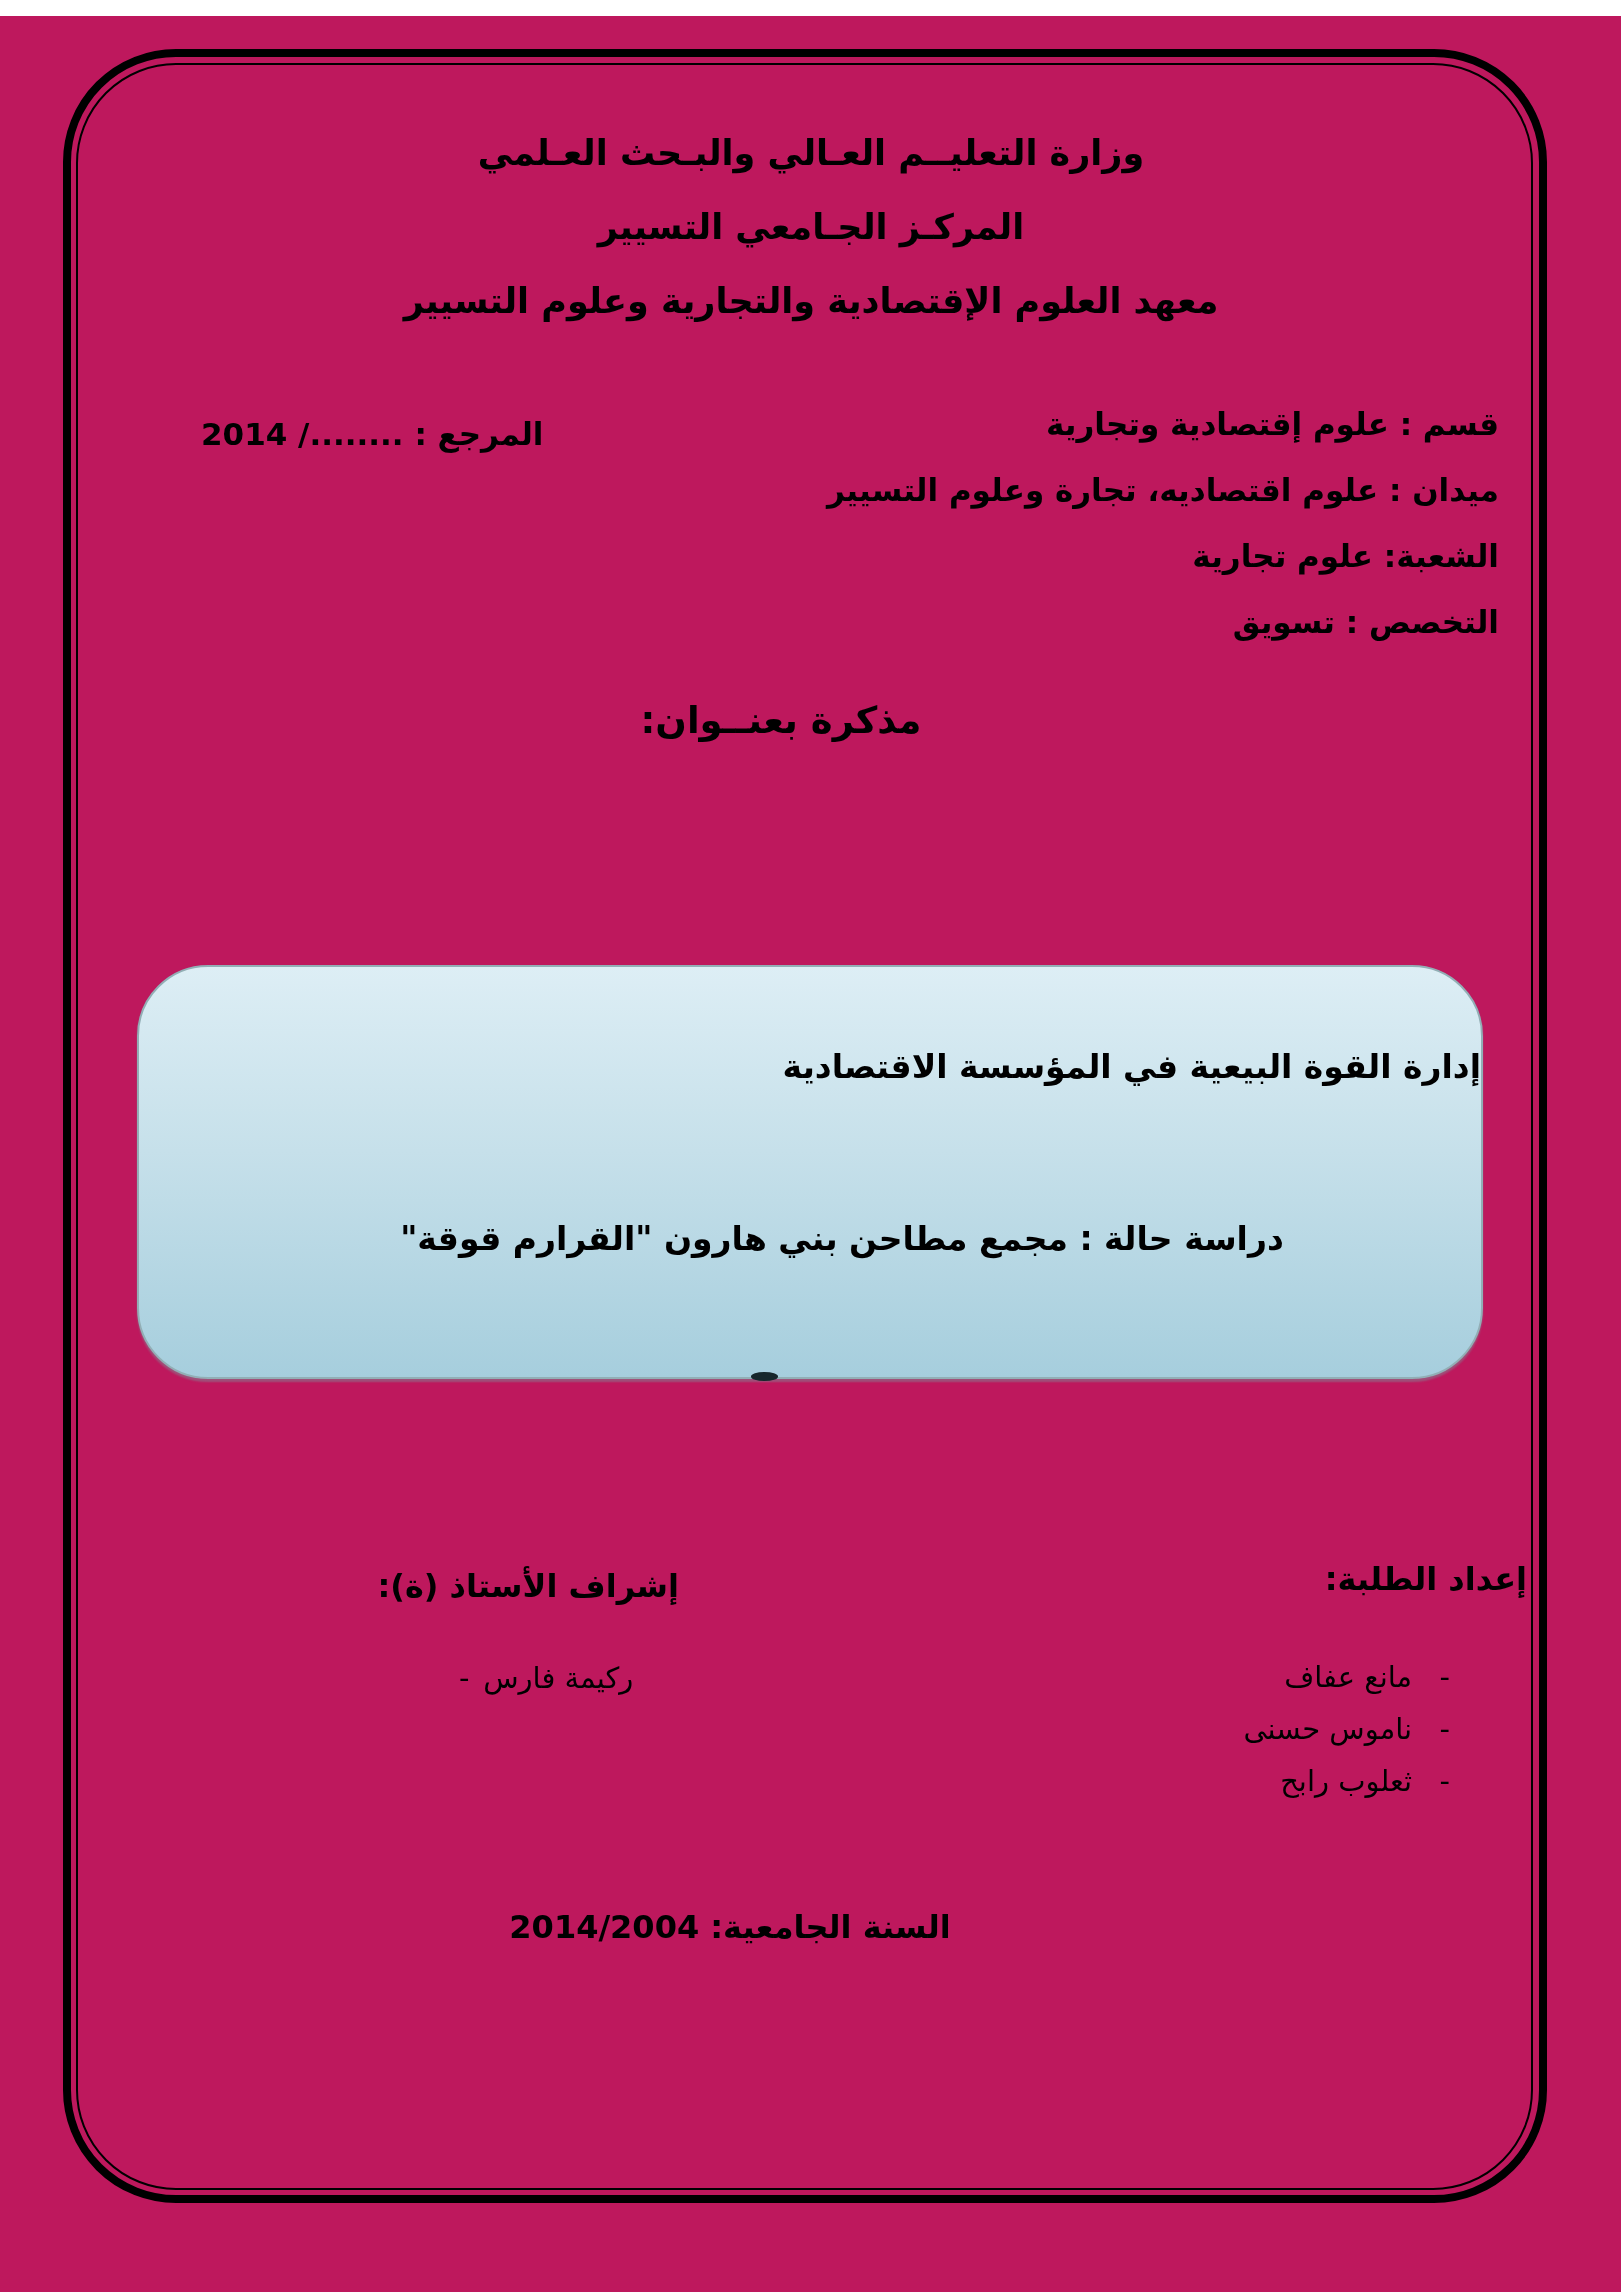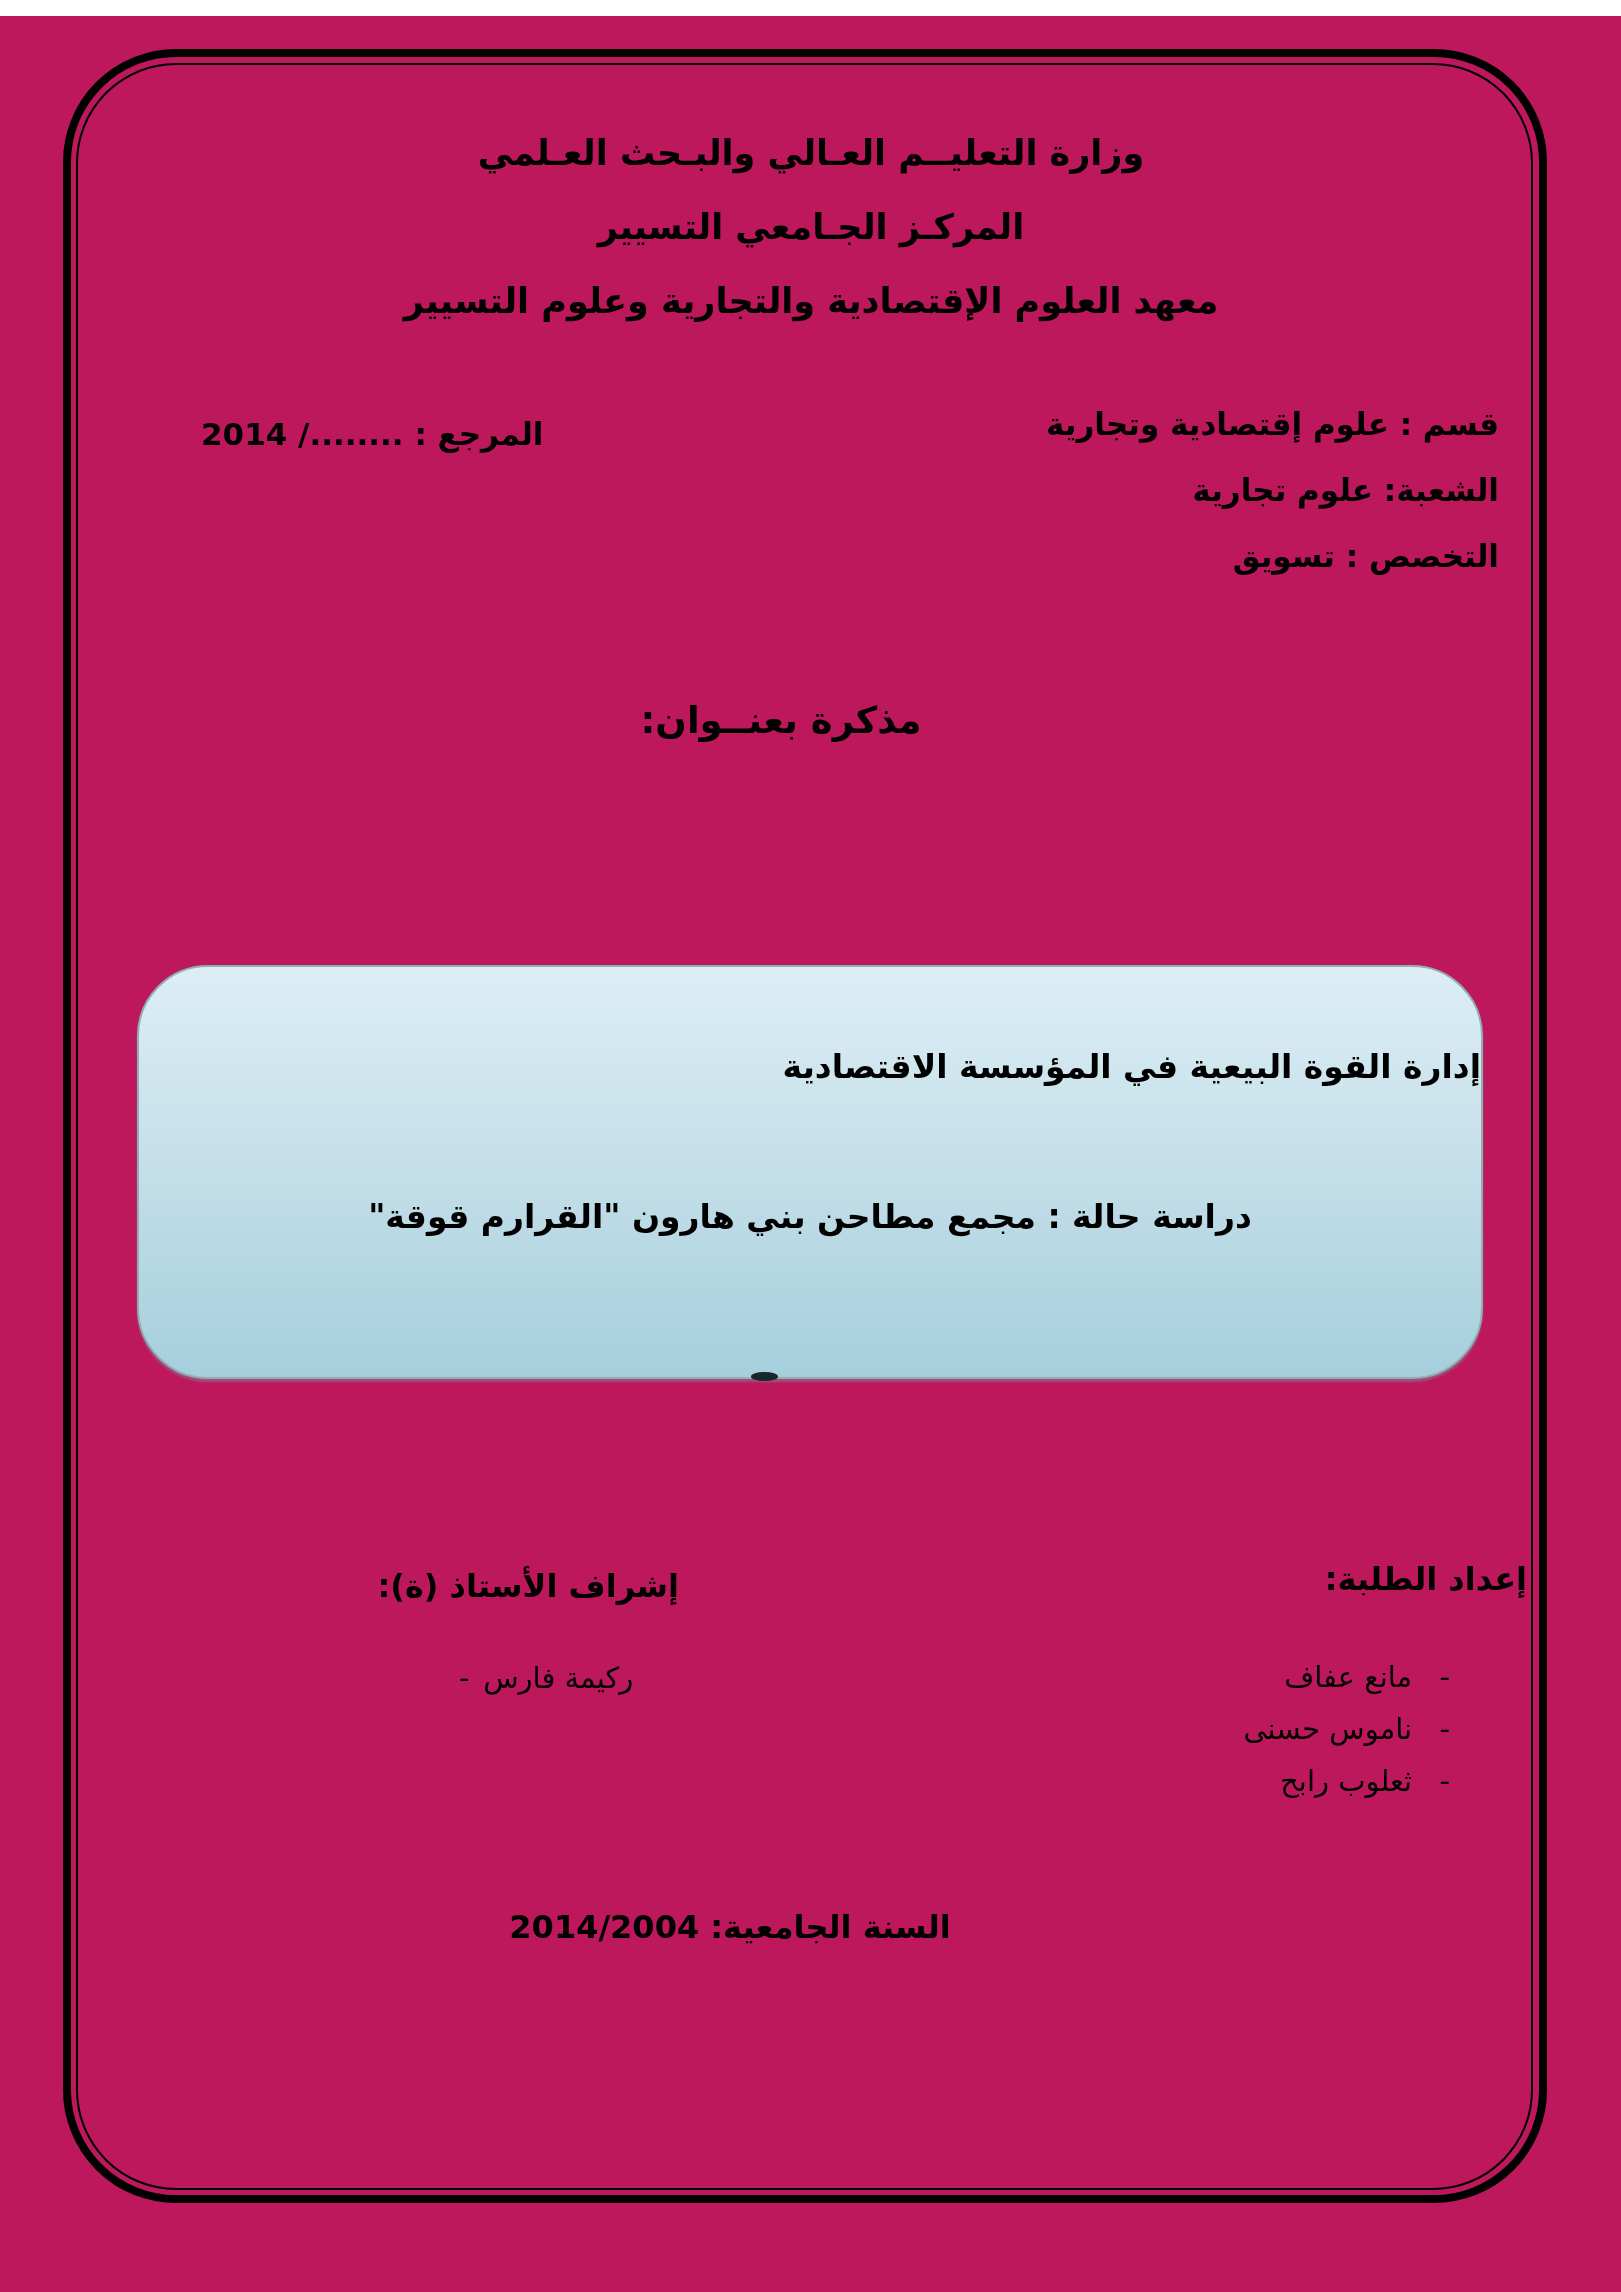--- a/index.html
+++ b/index.html
@@ -86,25 +86,26 @@
   .title-box .box-line-1 {
     position: absolute;
     left: 0; top: 80px;
     width: 100%;
     text-align: right;
     font-size: 33px;
     font-weight: bold;
   }
   .title-box .box-line-2 {
     position: absolute;
-    left: 0; top: 230px;
+    left: 0; top: 252px;
     width: 100%;
     text-align: center;
     font-size: 33px;
     font-weight: bold;
+    padding-left: 32px;
   }
   .box-bottom-mark {
     position: absolute;
     left: 751px; top: 1356px;
     width: 27.4px; height: 8.8px;
     border-radius: 50%;
     background: #16272c;
   }
   .students-label {
     position: absolute;
@@ -161,20 +162,21 @@
   <div class="border-inner"></div>
 
   <div class="header">
     <div>وزارة التعليــم العـالي والبـحث العـلمي</div>
     <div>المركـز الجـامعي التسيير</div>
     <div>معهد العلوم الإقتصادية والتجارية وعلوم التسيير</div>
   </div>
 
   <div class="info-block">
     <div>قسم : علوم إقتصادية وتجارية</div>
+    <div>ميدان : علوم اقتصاديه، تجارة وعلوم التسيير</div>
     <div>الشعبة: علوم تجارية</div>
     <div>التخصص : تسويق</div>
   </div>
 
   <div class="reference">المرجع  :  ......../ 2014</div>
 
   <div class="memoir-label">مذكرة بعنــوان:</div>
 
   <div class="title-box" style="background: linear-gradient(rgb(221, 238, 245) 0%, rgb(198, 224, 234) 45%, rgb(166, 206, 221) 100%); border-color: rgb(146, 174, 181);">
     <div class="box-line-1">إدارة القوة البيعية في المؤسسة الاقتصادية</div>

